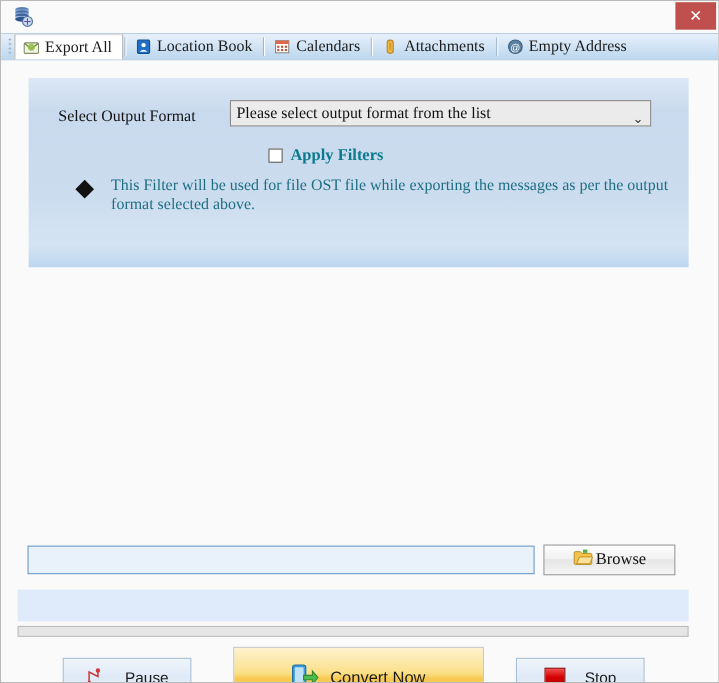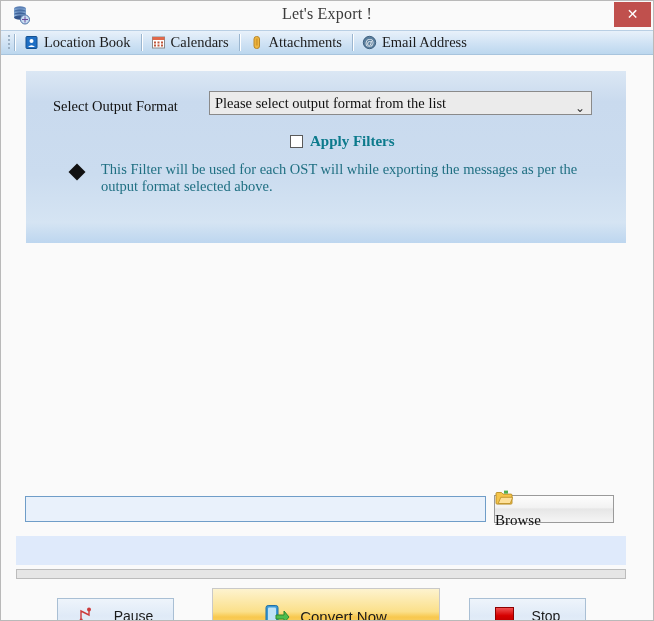--- a/index.html
+++ b/index.html
@@ -162,21 +162,20 @@
   }
 
   #apply-filters-row {
     position: absolute;
     left: 218px;
     top: 62px;
     display: flex;
     align-items: center;
     gap: 7px;
     cursor: pointer;
-    margin-left: 46px;
   }
   .chk {
     width: 13px;
     height: 13px;
     background: #ffffff;
     border: 1px solid #5a5a5a;
     box-sizing: border-box;
     position: relative;
   }
   .chk.checked::after {
@@ -258,27 +257,27 @@
   #browse-button {
     position: absolute;
     left: 493px;
     top: 440px;
     width: 120px;
     height: 28px;
     box-sizing: border-box;
     background: linear-gradient(to bottom, #fdfdfd 0%, #f2f2f2 45%, #e6e6e6 50%, #f5f5f5 100%);
     border: 1px solid #9a9a9a;
     display: flex;
+    align-items: center;
     justify-content: center;
     gap: 3px;
     cursor: pointer;
     font-family: "Liberation Serif", serif;
     font-size: 15px;
     color: #111;
-    flex-direction: column;
   }
 
   #status-box {
     position: absolute;
     left: 15px;
     top: 481px;
     width: 610px;
     height: 29px;
     background: #dfeafb;
   }
@@ -351,27 +350,36 @@
         <rect x="3" y="4.5" width="12" height="3" fill="#7fa3cf"></rect>
         <ellipse cx="9" cy="7.5" rx="6" ry="2.2" fill="#4a6fa5"></ellipse>
         <rect x="3" y="7.5" width="12" height="3" fill="#7fa3cf"></rect>
         <ellipse cx="9" cy="10.5" rx="6" ry="2.2" fill="#3f639a"></ellipse>
         <rect x="3" y="10.5" width="12" height="3" fill="#8fb2da"></rect>
         <ellipse cx="9" cy="13.5" rx="6" ry="2.2" fill="#33548a"></ellipse>
         <circle cx="14" cy="15.5" r="4.5" fill="#c9ddf2" stroke="#4a6fa5" stroke-width="1"></circle>
         <path d="M11 15.5 h6 M14 12.5 v6" stroke="#6a4a9a" stroke-width="1"></path>
       </svg>
     </span>
-    <div id="title-text">Let's Export !</div>
     <div id="close-button">✕</div>
   </div>
 
   <div id="tabbar">
     <div class="grip"></div>
 
+    <div class="tab selected">
+      <span class="tab-icon">
+        <svg width="15" height="15" viewBox="0 0 15 15">
+          <rect x="1" y="3" width="13" height="9.5" rx="1" fill="#f3f5e8" stroke="#7f8f60" stroke-width="1"></rect>
+          <path d="M1.5 3.5 L7.5 8.5 L13.5 3.5" fill="none" stroke="#6f8050" stroke-width="1.2"></path>
+          <circle cx="7.5" cy="7" r="3.2" fill="#8fbf3f" opacity="0.85"></circle>
+        </svg>
+      </span>
+      <span>Export All</span>
+    </div>
     <div class="tab-sep"></div>
 
     <div class="tab">
       <span class="tab-icon">
         <svg width="15" height="15" viewBox="0 0 15 15">
           <rect x="2" y="1.5" width="11" height="12" rx="1" fill="#1f6fc4" stroke="#14508f" stroke-width="1"></rect>
           <circle cx="7.5" cy="6" r="2" fill="#ffffff"></circle>
           <path d="M4 12 q3.5 -3.5 7 0" fill="#ffffff"></path>
         </svg>
       </span>
@@ -409,21 +417,21 @@
     </div>
     <div class="tab-sep"></div>
 
     <div class="tab">
       <span class="tab-icon">
         <svg width="15" height="15" viewBox="0 0 15 15">
           <circle cx="7.5" cy="7.5" r="6.2" fill="#5b7f9e" stroke="#3f6180" stroke-width="1"></circle>
           <text x="7.5" y="11" font-size="9" fill="#ffffff" text-anchor="middle" font-family="Liberation Sans, sans-serif">@</text>
         </svg>
       </span>
-      <span>Email Address</span>
+      <span>Empty Address</span>
     </div>
   </div>
 
   <div id="content">
 
     <div id="filter-panel">
 
       <div id="format-label">Select Output Format</div>
 
       <div id="format-select">
@@ -431,21 +439,21 @@
         <span class="caret">⌄</span>
       </div>
 
       <div id="apply-filters-row">
         <span class="chk"></span>
         <span class="teal-bold">Apply Filters</span>
       </div>
 
       <div id="filter-note">
         <span id="filter-bullet"></span>
-        <span id="filter-note-text">This Filter will be used for each OST will while exporting the messages as per the output format selected above.</span>
+        <span id="filter-note-text">This Filter will be used for file OST file while exporting the messages as per the output format selected above.</span>
       </div>
 
     </div>
 
 
 
     <input id="output-input" type="text" placeholder="" style="">
 
     <div id="browse-button">
       <span>

